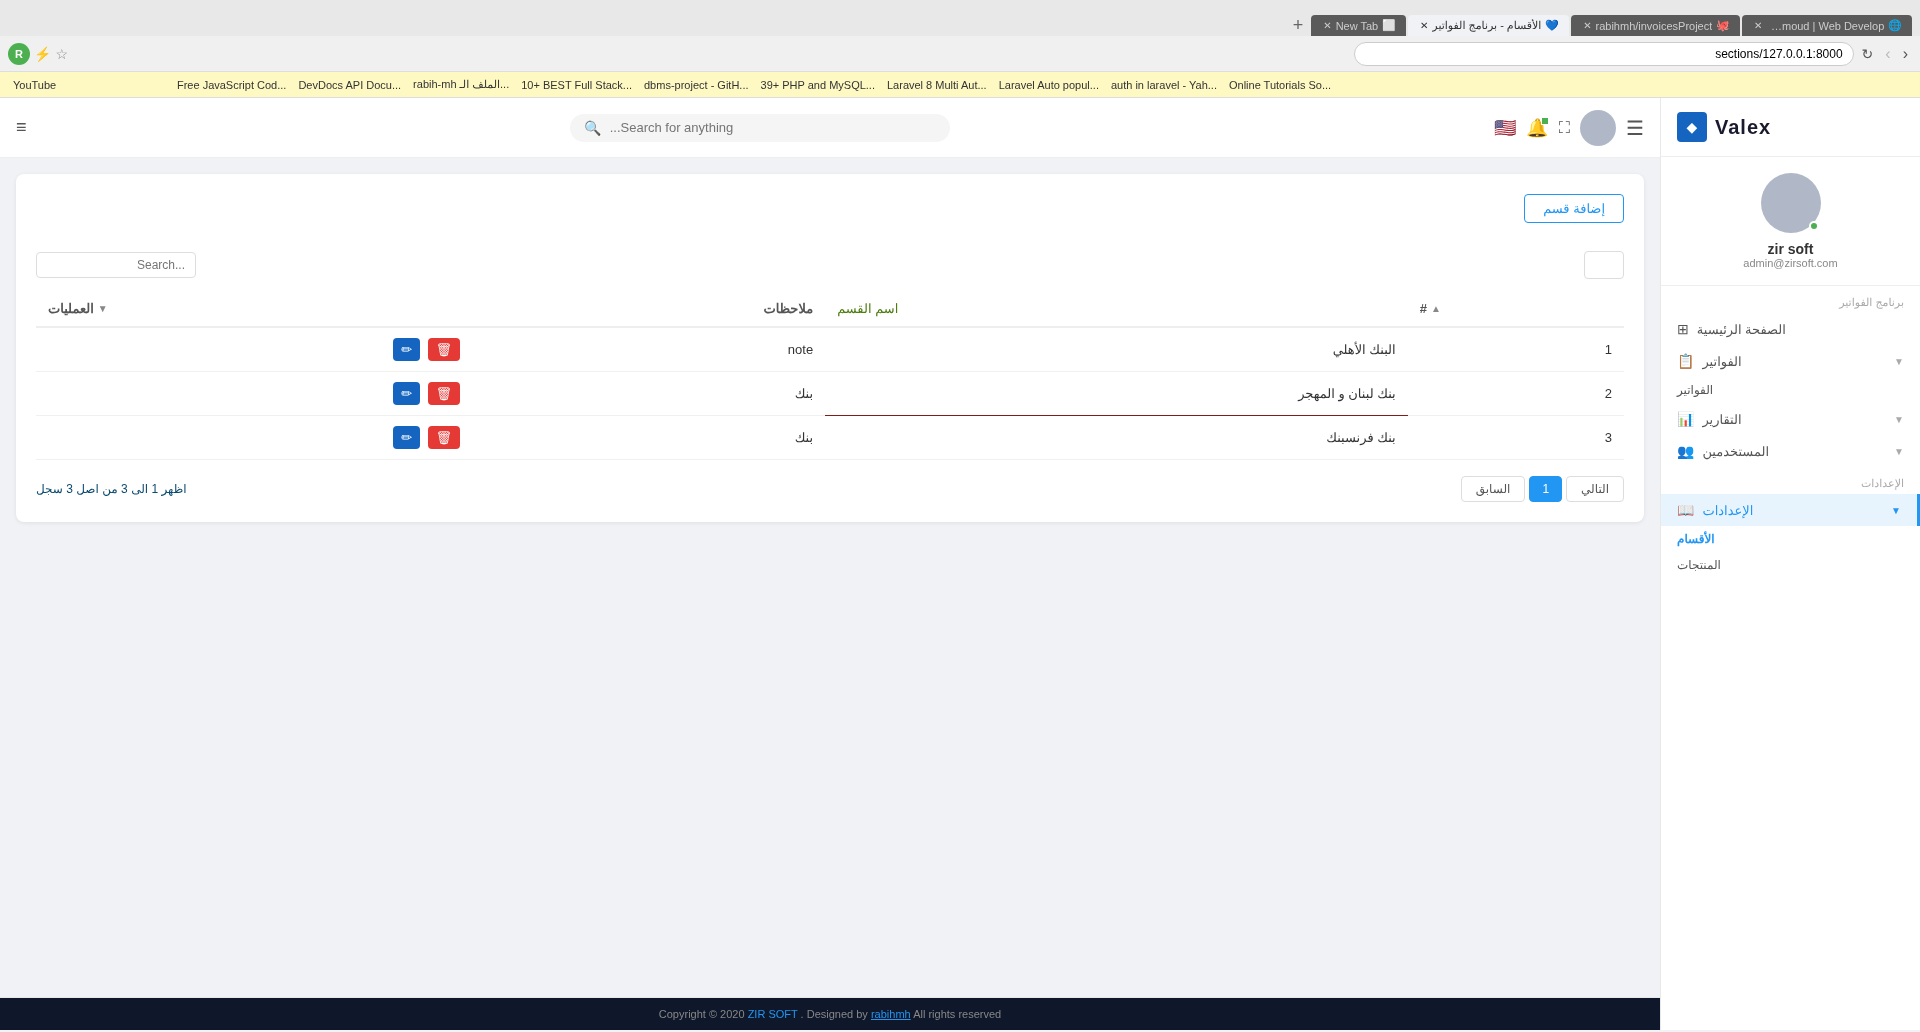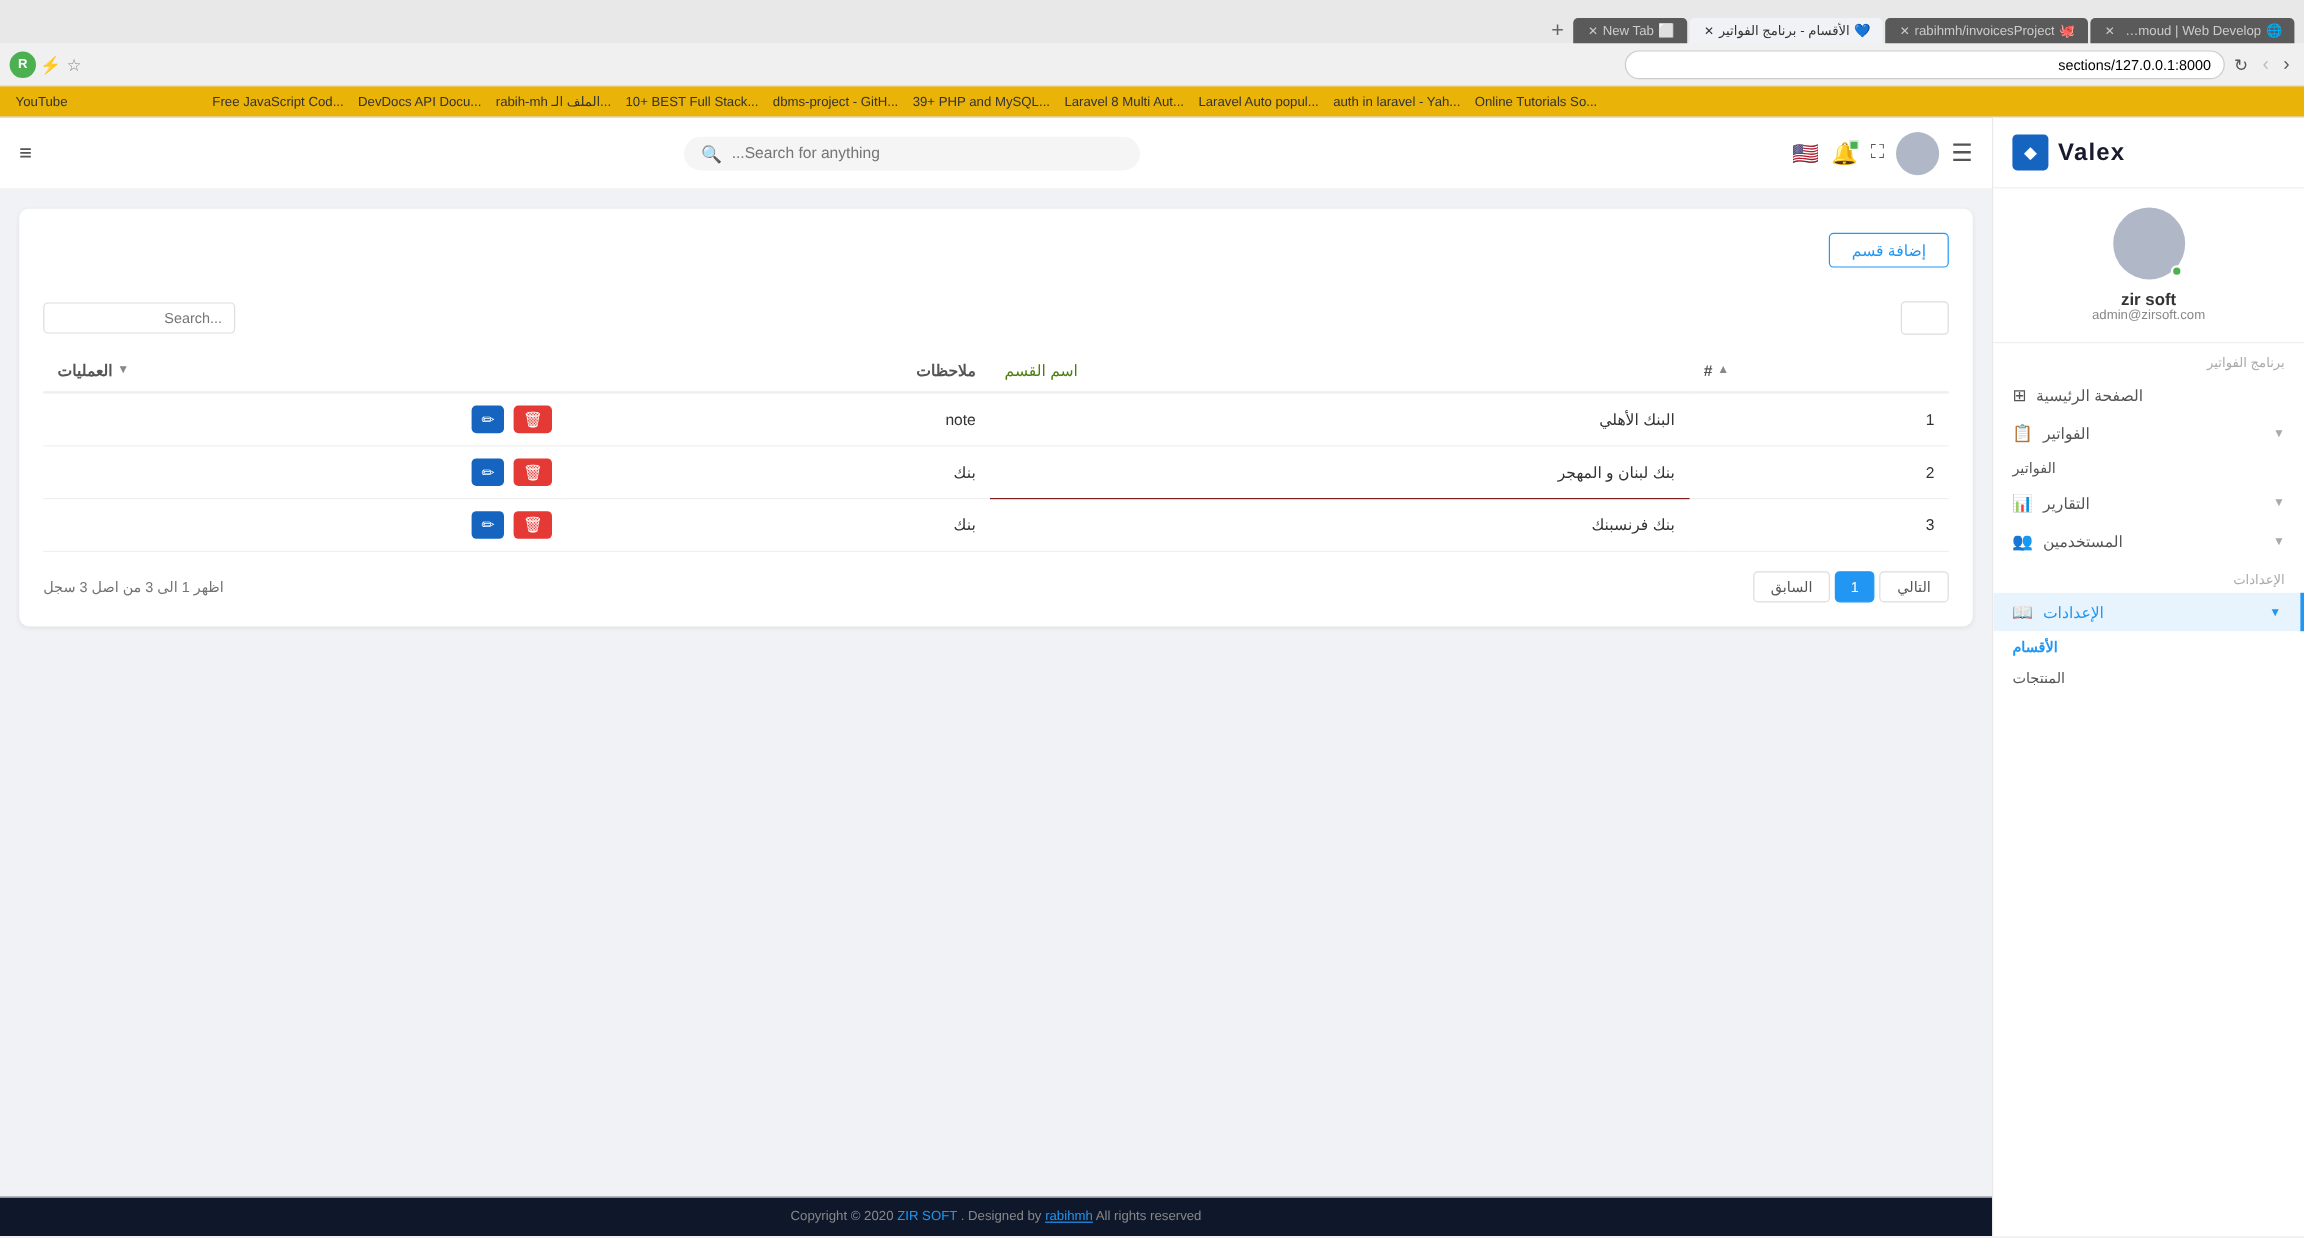--- a/index.html
+++ b/index.html
@@ -43,21 +43,21 @@
   <button style="background:none; border:none; font-size:14px; cursor:pointer; color:#555; padding:2px 4px;">↻</button>
   <div style="flex:1; max-width:500px;">
     <input type="text" style="width: 100%; height: 24px; border: 1px solid rgb(204, 204, 204); border-radius: 12px; padding: 0px 10px; font-size: 12px; background: white;" value="127.0.0.1:8000/sections">
   </div>
   <div style="flex:1;"></div>
   <button style="background:none; border:none; font-size:14px; cursor:pointer; color:#888;">☆</button>
   <button style="background:none; border:none; font-size:14px; cursor:pointer; color:#888;">⚡</button>
   <button style="background:#4caf50; border:none; border-radius:50%; width:22px; height:22px; color:white; font-size:11px; cursor:pointer; font-weight:bold;">R</button>
 </div>
 
-<div style="background:#eab308; height:26px; display:flex; align-items:center; padding:0 8px; gap:2px; border-bottom:1px solid #ddd; overflow:hidden; direction:ltr;">
+<div style="background:#fef9c3; height:26px; display:flex; align-items:center; padding:0 8px; gap:2px; border-bottom:1px solid #ddd; overflow:hidden; direction:ltr;">
   <span style="font-size:11px; color:#333; padding:2px 5px; cursor:pointer; white-space:nowrap;">YouTube</span>
   <span style="font-size:10px; color:#333; padding:2px 5px; cursor:pointer; white-space:nowrap;margin-top:43px;">Collections - Larave...</span>
   <span style="font-size:11px; color:#333; padding:2px 5px; cursor:pointer; white-space:nowrap;">Free JavaScript Cod...</span>
   <span style="font-size:11px; color:#333; padding:2px 5px; cursor:pointer; white-space:nowrap;">DevDocs API Docu...</span>
   <span style="font-size:11px; color:#333; padding:2px 5px; cursor:pointer; white-space:nowrap;">rabih-mh الملف الـ...</span>
   <span style="font-size:11px; color:#333; padding:2px 5px; cursor:pointer; white-space:nowrap;">10+ BEST Full Stack...</span>
   <span style="font-size:11px; color:#333; padding:2px 5px; cursor:pointer; white-space:nowrap;">dbms-project - GitH...</span>
   <span style="font-size:11px; color:#333; padding:2px 5px; cursor:pointer; white-space:nowrap;">39+ PHP and MySQL...</span>
   <span style="font-size:11px; color:#333; padding:2px 5px; cursor:pointer; white-space:nowrap;">Laravel 8 Multi Aut...</span>
   <span style="font-size:11px; color:#333; padding:2px 5px; cursor:pointer; white-space:nowrap;">Laravel Auto popul...</span>
@@ -228,21 +228,21 @@
             </tr>
           </tbody>
         </table>
 
         <div style="display:flex; align-items:center; justify-content:space-between; margin-top:16px;">
           <div style="display:flex; gap:4px; align-items:center;">
             <button style="background:white; border:1px solid #ddd; padding:5px 14px; border-radius:4px; font-size:12px; cursor:pointer; color:#555;">التالي</button>
             <button style="background:#2196f3; color:white; border:1px solid #2196f3; padding:5px 12px; border-radius:4px; font-size:12px; cursor:pointer;">1</button>
             <button style="background:white; border:1px solid #ddd; padding:5px 14px; border-radius:4px; font-size:12px; cursor:pointer; color:#555;">السابق</button>
           </div>
-          <div style="font-size:12px; color:#737373;">اظهر 1 الى 3 من اصل 3 سجل</div>
+          <div style="font-size:12px; color:#0c4a6e;">اظهر 1 الى 3 من اصل 3 سجل</div>
         </div>
 
       </div>
     </div>
 
     <div style="text-align:center; font-size:11px; color:#888; padding:10px; background:#0f172a; border-top:1px solid #e8e8e8;">
       <span>Copyright © 2020</span>
       <span style="color:#2196f3;">ZIR SOFT</span>
       <span>. Designed by</span>
       <a href="#" style="color:#2196f3;"><span>rabihmh</span></a>

